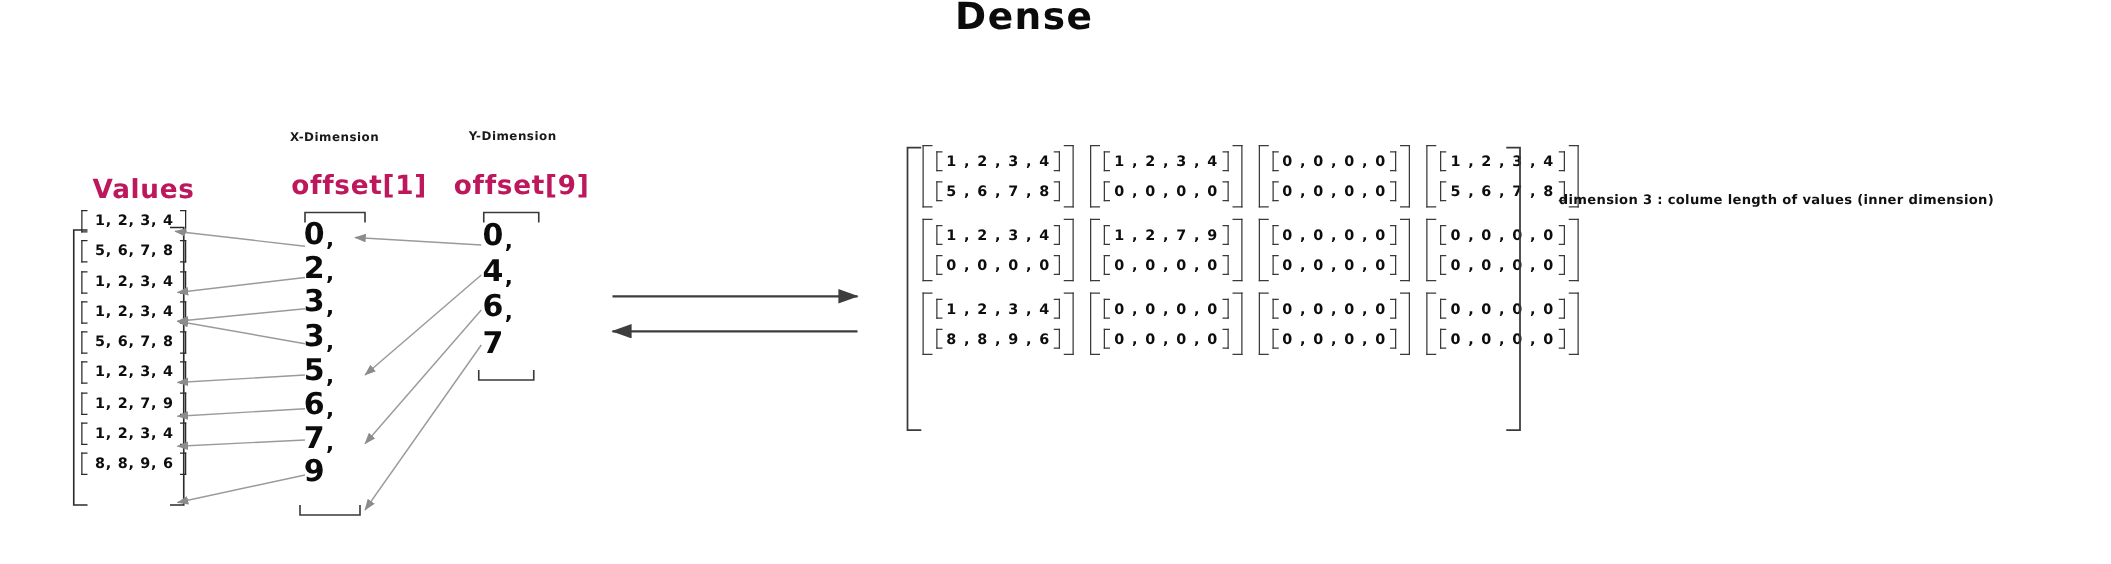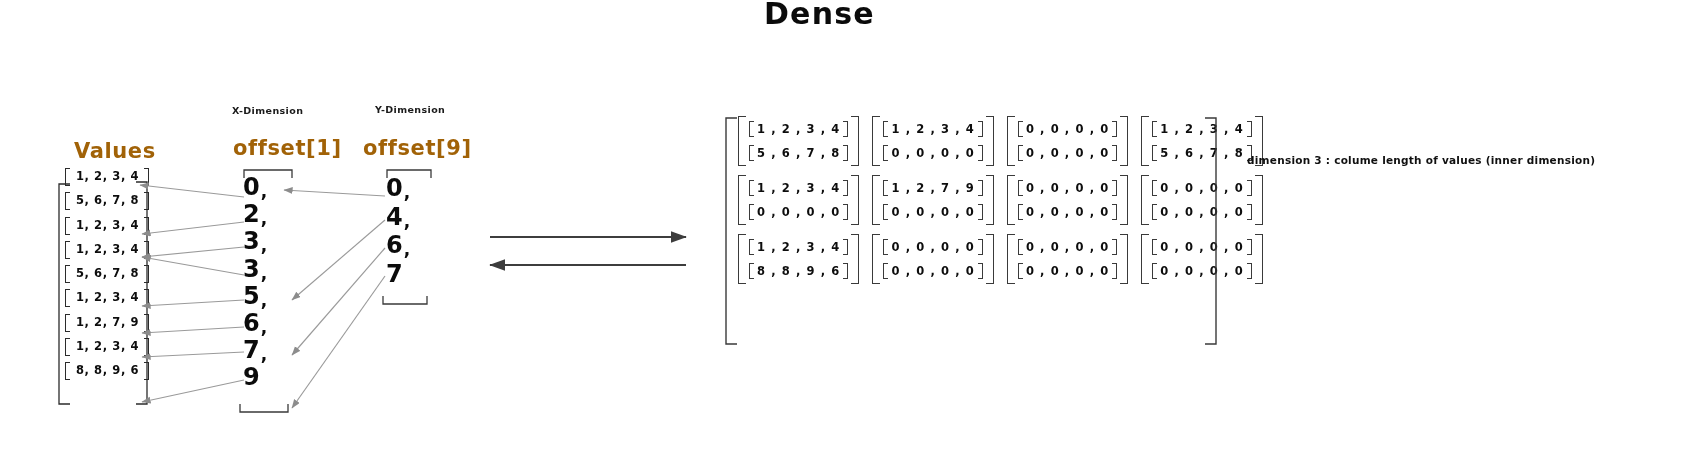--- a/index.html
+++ b/index.html
@@ -39,21 +39,21 @@
   }
   #title-jagged { left: 191px; top: 2px; }
   #title-dense  { left: 764px; top: -4px; font-size: 30px; }
 
   
   .col-head {
     position: absolute;
     font-size: 21px;
     font-weight: 700;
     letter-spacing: .6px;
-    color: #a16207;
+    color: #be185d;
     white-space: nowrap;
   }
   .col-sub {
     position: absolute;
     font-size: 9.5px;
     font-weight: 600;
     letter-spacing: .4px;
     color: #1a1a1a;
     white-space: nowrap;
     text-align: right;

